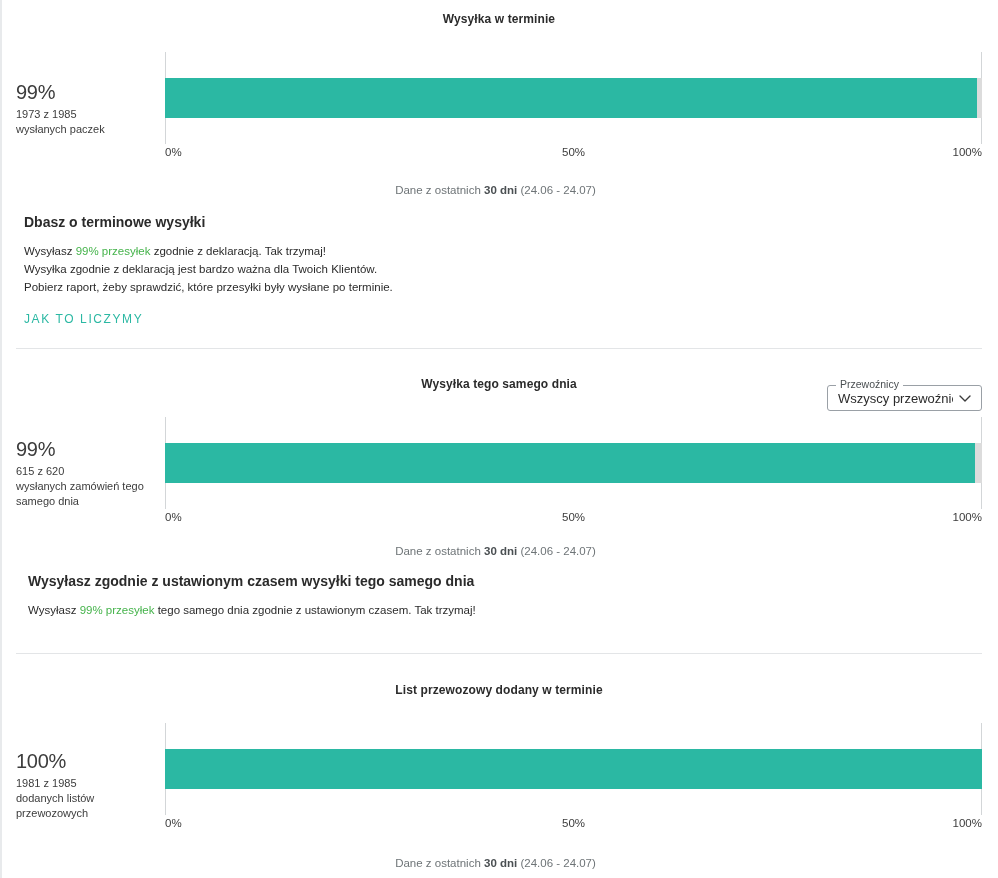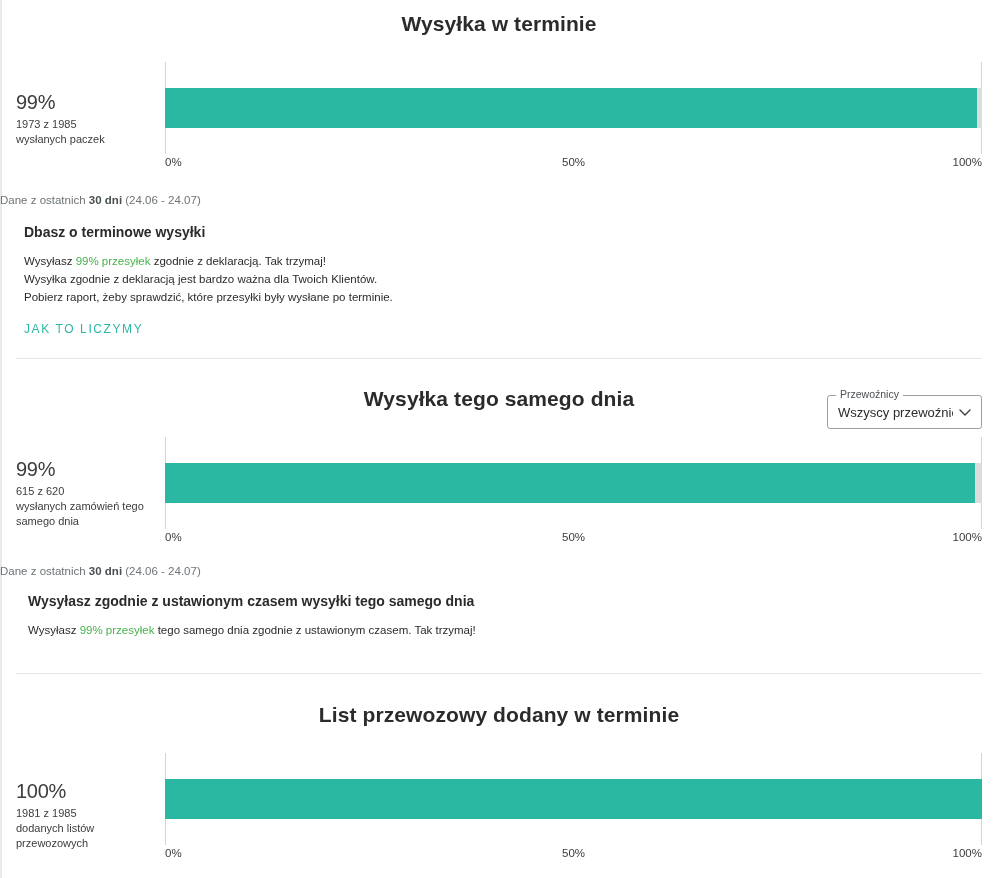--- a/index.html
+++ b/index.html
@@ -26,21 +26,21 @@
   .page {
     position: relative;
     width: 998px;
     padding: 0;
   }
 
   
   .section { position: relative; }
   .section-title {
     text-align: center;
-    font-size: 21px;
+    font-size: 12px;
     font-weight: bold;
     color: #2b2b2b;
     letter-spacing: 0.1px;
   }
 
   
   .chart-row {
     position: relative;
     display: flex;
     align-items: flex-start;
@@ -111,21 +111,21 @@
     font-size: 11.5px;
     color: #3c3c3c;
     white-space: nowrap;
   }
   .axis-label.start { left: 0; }
   .axis-label.mid { left: 50%; transform: translateX(-50%); }
   .axis-label.end { right: 0; }
 
   
   .data-range {
-    text-align: left;
+    text-align: center;
     font-size: 11.5px;
     color: #6e7477;
     padding-right: 7px;
   }
   .data-range b { color: #4a4f52; font-weight: bold; }
 
   
   .narrative { padding-left: 16px; padding-right: 16px; }
   .narrative-heading {
     font-size: 14px;
@@ -160,21 +160,21 @@
   .carrier-select {
     position: absolute;
     right: 16px;
     top: 8px;
     width: 155px;
   }
   .select-box {
     position: relative;
     border: 1px solid #9aa0a6;
     border-radius: 3px;
-    height: 34px;
+    height: 26px;
     display: flex;
     align-items: center;
     padding: 0 8px 0 10px;
     background: #fff;
     cursor: pointer;
   }
   .select-legend {
     position: absolute;
     top: -7px;
     left: 8px;

